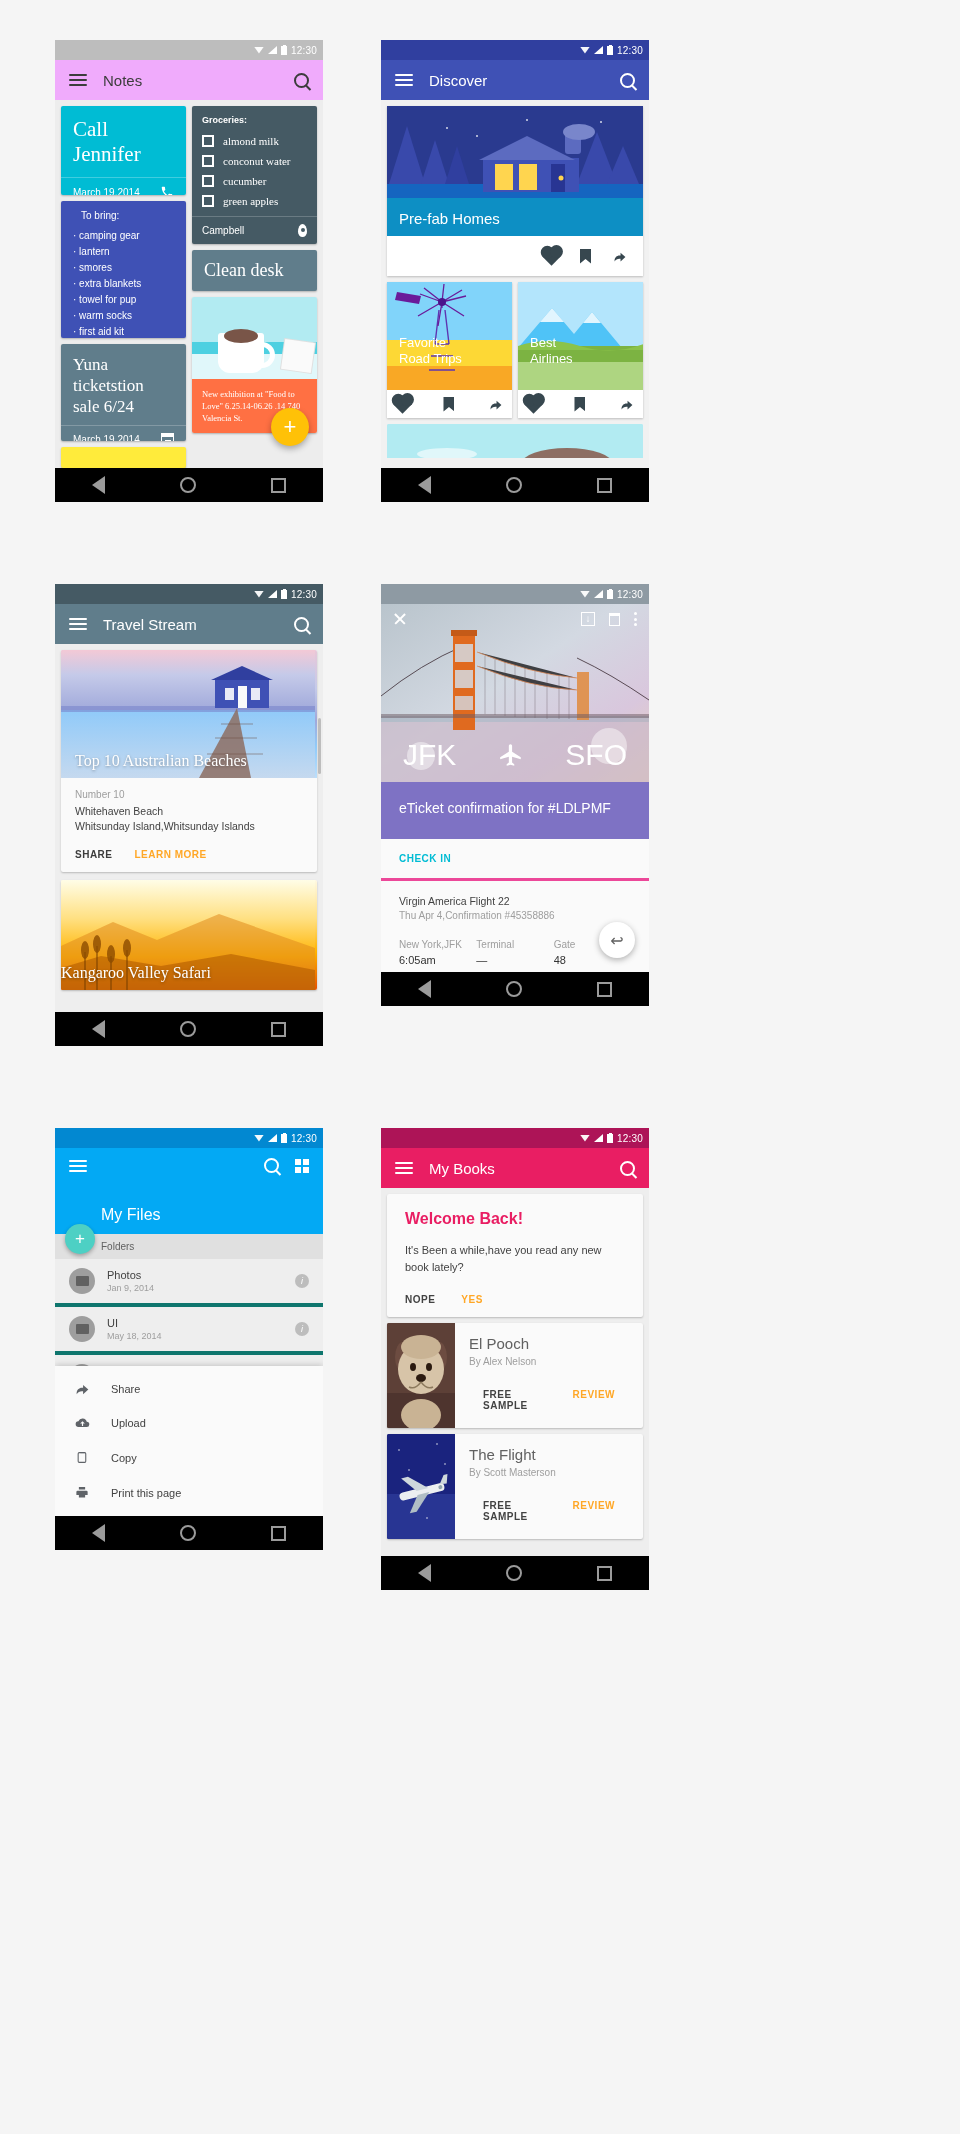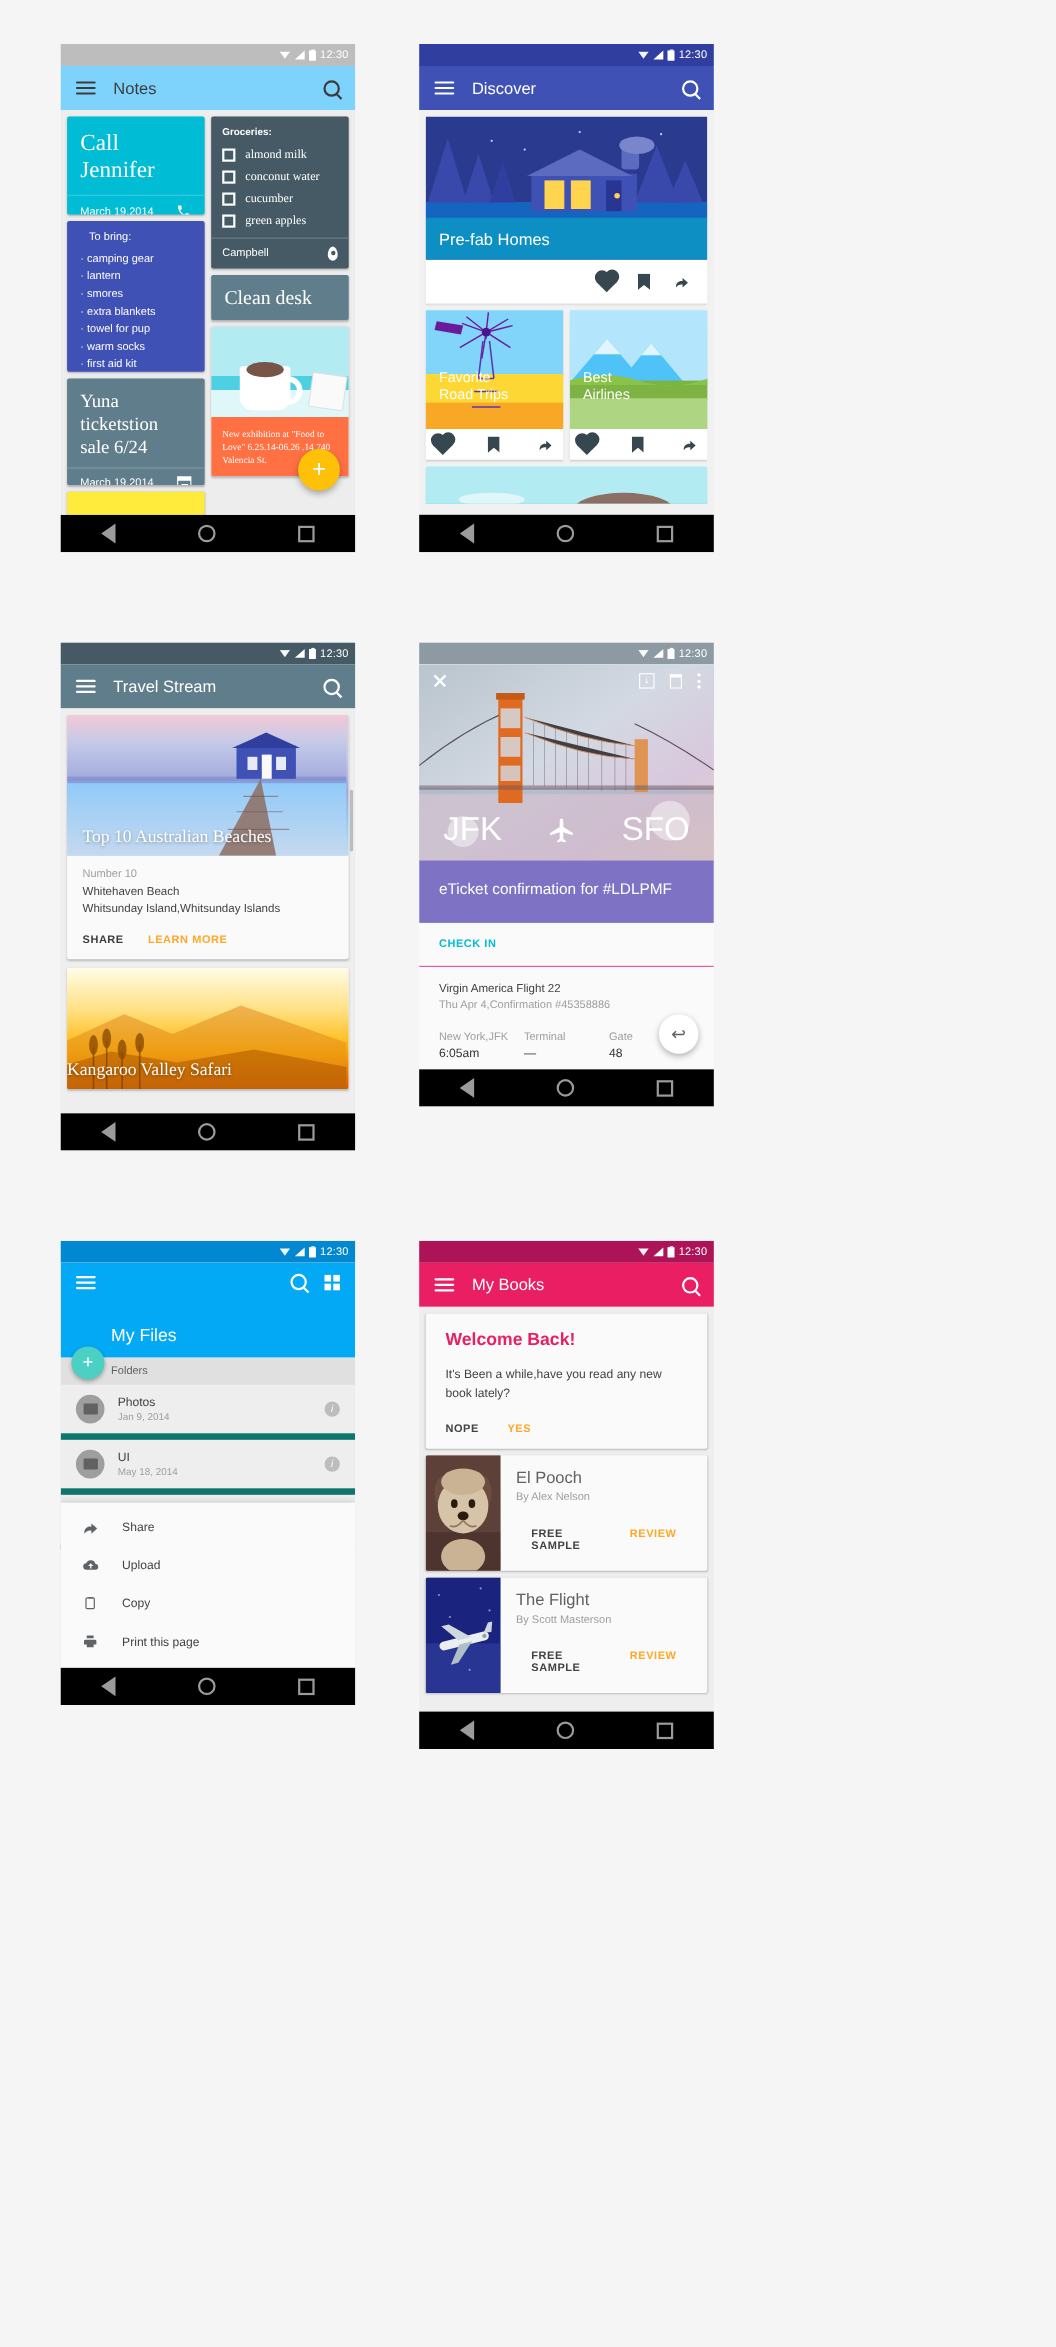--- a/index.html
+++ b/index.html
@@ -118,39 +118,39 @@
   .xicon{ width:14px;height:14px; position:relative;}
   .xicon:before,.xicon:after{content:"";position:absolute;top:6px;left:0;width:14px;height:1.6px;background:#fff;}
   .xicon:before{transform:rotate(45deg);} .xicon:after{transform:rotate(-45deg);}
   .dl{width:14px;height:14px;border:1.6px solid #fff;position:relative;}
   .dl:after{content:"↓";position:absolute;inset:0;font-size:10px;line-height:11px;text-align:center;}
   .trash{width:11px;height:13px;border:1.6px solid #fff;border-top:3px solid #fff;}
   .dots{display:flex;flex-direction:column;gap:2.5px;}
   .dots i{width:3px;height:3px;background:#fff;border-radius:50%;}
   .et-codes{ position:absolute; left:0; right:0; bottom:10px; display:flex; align-items:center; justify-content:space-between; padding:0 22px; color:#fff; font-size:30px;}
   .et-conf{ background:#7e72c4; color:#fff; padding:16px 18px 20px; font-size:14px; line-height:21px;}
-  .et-checkin{ padding:14px 18px; color:#00bcd4; font-size:10px; font-weight:bold; letter-spacing:.5px; border-bottom:1px solid #ec4899;}
+  .et-checkin{ padding:14px 18px; color:#00bcd4; font-size:10px; font-weight:bold; letter-spacing:.5px; border-bottom:3px solid #ec4899;}
   .et-det{ padding:14px 18px 0; }
   .et-f1{ font-size:10.5px; color:#424242;}
   .et-f2{ font-size:10px; color:#9e9e9e; margin-top:3px;}
   .et-grid{ display:flex; margin-top:18px; font-size:10px; color:#9e9e9e;}
   .et-grid .c{flex:1;} .et-grid .c b{ display:block; color:#333; font-weight:400; font-size:11px; margin-top:4px;}
   .et-fab{ position:absolute; right:14px; bottom:14px; width:36px;height:36px;border-radius:50%;background:#fff;box-shadow:0 2px 6px rgba(0,0,0,.3);display:flex;align-items:center;justify-content:center;color:#616161;font-size:16px;}
 
   
   .mf-body{ height:368px; position:relative; overflow:hidden; background:#eeeeee;}
   .mf-head{ background:#03a9f4; height:86px; position:relative; color:#fff;}
   .mf-icons{ display:flex; align-items:center; padding:10px 14px 0; gap:16px;}
   .mf-icons .sp{flex:1}
   .grid-i{ display:grid; grid-template-columns:6px 6px; grid-template-rows:6px 6px; gap:2px;}
   .grid-i i{ background:#fff;}
   .mf-title{ position:absolute; left:46px; bottom:10px; font-size:16px;}
   .mf-fab{ position:absolute; left:10px; top:76px; width:30px;height:30px;border-radius:50%;background:#4dd0c4;color:#fff;display:flex;align-items:center;justify-content:center;font-size:17px;box-shadow:0 2px 4px rgba(0,0,0,.3);}
   .mf-sec{ background:#e0e0e0; padding:7px 0 7px 46px; font-size:10px; color:#616161;}
-  .mf-row{ display:flex; align-items:center; gap:12px; padding:9px 14px; background:#eeeeee; border-bottom:6px solid #0f766e;}
+  .mf-row{ display:flex; align-items:center; gap:12px; padding:9px 14px; background:#eeeeee; border-bottom:4px solid #0f766e;}
   .fold{ width:26px;height:26px;border-radius:50%;background:#9e9e9e;display:flex;align-items:center;justify-content:center;flex:none;}
   .fold i{ width:13px;height:10px;background:#616161;border-radius:1px;}
   .mf-meta{flex:1;}
   .mf-n{ font-size:11px; color:#424242;}
   .mf-d{ font-size:9px; color:#9e9e9e; margin-top:2px;}
   .info{ width:14px;height:14px;border-radius:50%;background:#bdbdbd;color:#fff;font-size:9px;display:flex;align-items:center;justify-content:center;font-style:italic;}
   .mf-sheet{ position:absolute; left:0; right:0; bottom:0; background:#fafafa; box-shadow:0 -1px 6px rgba(0,0,0,.18); padding:6px 0;}
   .sh-row{ display:flex; align-items:center; gap:20px; padding:10px 18px; font-size:11px; color:#424242;}
   .sh-ico{ width:18px; display:flex; justify-content:center; color:#5f6368;}
 
@@ -183,21 +183,21 @@
 <div class="grid">
 
   <div class="phone">
    <div class="screen">
     <div class="statusbar" style="background:#bdbdbd">
       <span class="sb-wifi"></span>
       <span class="sb-sig"></span>
       <span class="sb-bat"></span>
       <span class="sb-time">12:30</span>
     </div>
-    <div class="appbar" style="background:#7dd3fc;color:#3c3c3c">
+    <div class="appbar" style="background:#f0abfc;color:#3c3c3c">
       <span class="hamb">
             <i></i>
             <i></i>
             <i></i>
           </span>
       <span class="appbar-title">Notes</span>
       <span class="srch"></span>
     </div>
     <div class="notes-body">
       <div class="ncol">

